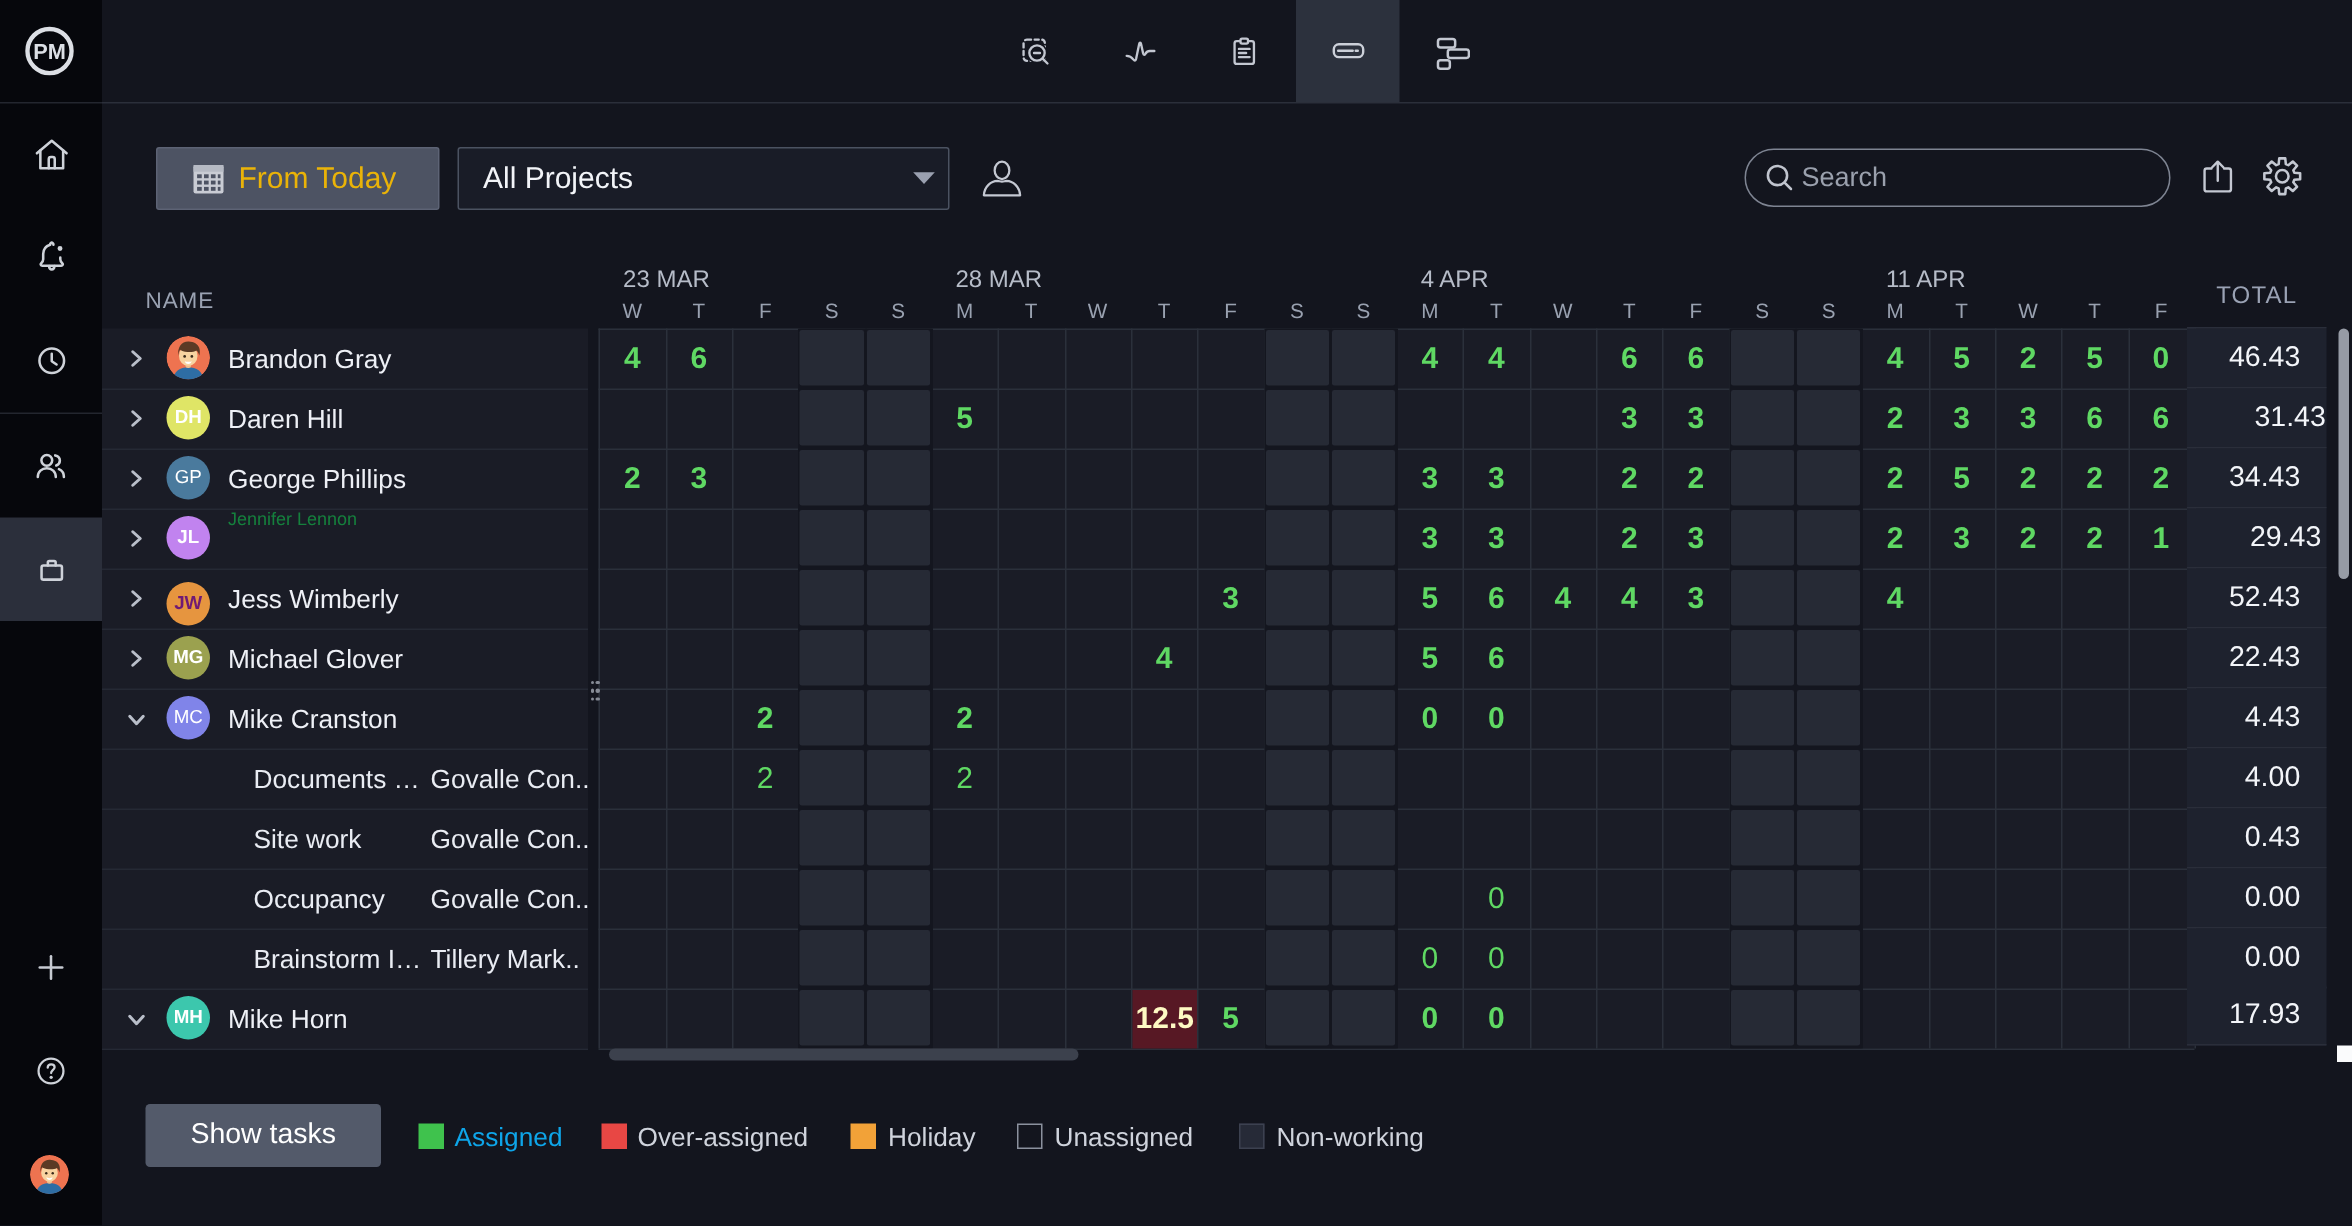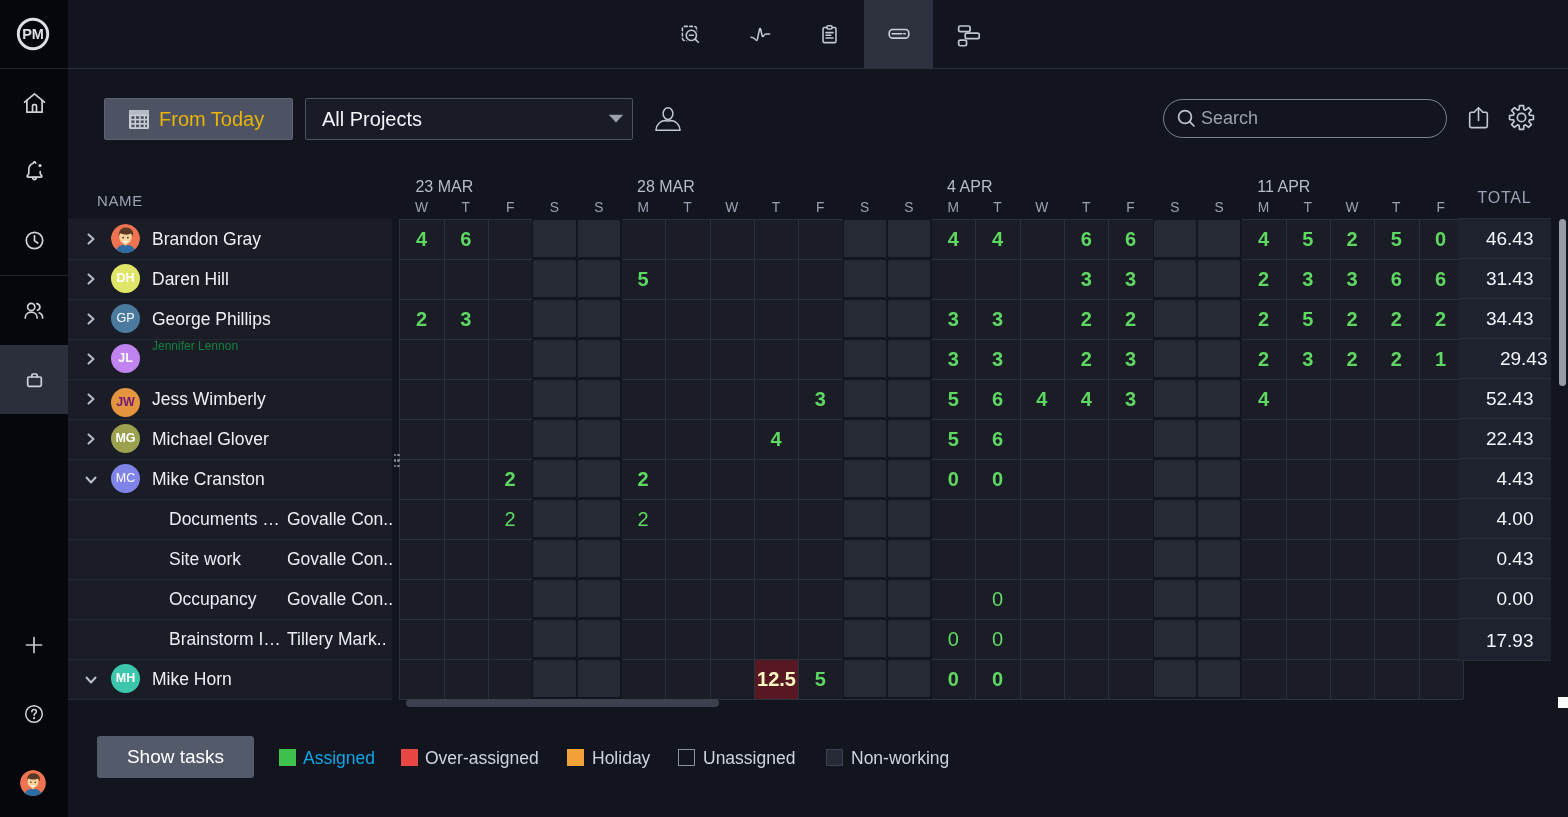--- a/index.html
+++ b/index.html
@@ -358,21 +358,21 @@
 <div class="abs" style="left:111px;top:264.0px;width:29px;height:29px;border-radius:50%;background:#dfe566;color:#fff;font-size:12.5px;font-weight:bold;text-align:center;line-height:29px">DH</div>
 <div class="abs" style="left:152px;top:269.0px;font-size:17.5px;color:#eef0f6">Daren Hill</div>
 <div class="abs" style="left:621.0px;top:258.5px;width:44.3px;height:40px;color:#5fd863;font-weight:bold;font-size:20px;text-align:center;line-height:40px">5</div>
 <div class="abs" style="left:1064.1px;top:258.5px;width:44.3px;height:40px;color:#5fd863;font-weight:bold;font-size:20px;text-align:center;line-height:40px">3</div>
 <div class="abs" style="left:1108.4px;top:258.5px;width:44.3px;height:40px;color:#5fd863;font-weight:bold;font-size:20px;text-align:center;line-height:40px">3</div>
 <div class="abs" style="left:1241.3px;top:258.5px;width:44.3px;height:40px;color:#5fd863;font-weight:bold;font-size:20px;text-align:center;line-height:40px">2</div>
 <div class="abs" style="left:1285.6px;top:258.5px;width:44.3px;height:40px;color:#5fd863;font-weight:bold;font-size:20px;text-align:center;line-height:40px">3</div>
 <div class="abs" style="left:1329.9px;top:258.5px;width:44.3px;height:40px;color:#5fd863;font-weight:bold;font-size:20px;text-align:center;line-height:40px">3</div>
 <div class="abs" style="left:1374.2px;top:258.5px;width:44.3px;height:40px;color:#5fd863;font-weight:bold;font-size:20px;text-align:center;line-height:40px">6</div>
 <div class="abs" style="left:1418.5px;top:258.5px;width:44.3px;height:40px;color:#5fd863;font-weight:bold;font-size:20px;text-align:center;line-height:40px">6</div>
-<div class="abs" style="left:1458px;top:258.5px;width:92.5px;height:40px;background:#1e222e;border-bottom:1px solid #2a2e3a;color:#f3f5f9;font-size:19px;text-align:right;line-height:40px"><span style="padding-right:17px">31.43</span></div>
+<div class="abs" style="left:1458px;top:258.5px;width:92.5px;height:40px;background:#1e222e;border-bottom:1px solid #2a2e3a;color:#f3f5f9;font-size:19px;text-align:right;line-height:40px"><span style="">31.43</span></div>
 <div class="abs" style="left:68px;top:338.5px;width:324px;height:1px;background:#252934"></div>
 <svg class="abs" style="left:86px;top:312.5px" width="10" height="12" viewBox="0 0 10 12" fill="none">
     <path d="M2.5 1.5 L7.5 6 L2.5 10.5" stroke="#b9bec9" stroke-width="2" stroke-linecap="round" stroke-linejoin="round"></path>
   </svg>
 <div class="abs" style="left:111px;top:304.0px;width:29px;height:29px;border-radius:50%;background:#4a7a9d;color:#fff;font-size:12.5px;font-weight:normal;text-align:center;line-height:29px">GP</div>
 <div class="abs" style="left:152px;top:309.0px;font-size:17.5px;color:#eef0f6">George Phillips</div>
 <div class="abs" style="left:399.4px;top:298.5px;width:44.3px;height:40px;color:#5fd863;font-weight:bold;font-size:20px;text-align:center;line-height:40px">2</div>
 <div class="abs" style="left:443.7px;top:298.5px;width:44.3px;height:40px;color:#5fd863;font-weight:bold;font-size:20px;text-align:center;line-height:40px">3</div>
 <div class="abs" style="left:931.1px;top:298.5px;width:44.3px;height:40px;color:#5fd863;font-weight:bold;font-size:20px;text-align:center;line-height:40px">3</div>
 <div class="abs" style="left:975.4px;top:298.5px;width:44.3px;height:40px;color:#5fd863;font-weight:bold;font-size:20px;text-align:center;line-height:40px">3</div>
@@ -459,21 +459,21 @@
 <div class="abs" style="left:68px;top:698.5px;width:324px;height:1px;background:#252934"></div>
 <svg class="abs" style="left:85px;top:674.5px" width="12" height="10" viewBox="0 0 12 10" fill="none">
     <path d="M1.5 2.5 L6 7.5 L10.5 2.5" stroke="#b9bec9" stroke-width="2" stroke-linecap="round" stroke-linejoin="round"></path>
   </svg>
 <div class="abs" style="left:111px;top:664.0px;width:29px;height:29px;border-radius:50%;background:#3cc7ad;color:#fff;font-size:12.5px;font-weight:bold;text-align:center;line-height:29px">MH</div>
 <div class="abs" style="left:152px;top:669.0px;font-size:17.5px;color:#eef0f6">Mike Horn</div>
 <div class="abs" style="left:754.9px;top:659.5px;width:43.3px;height:39px;background:#571824;color:#fef9c3;font-weight:bold;font-size:20px;text-align:center;line-height:39px">12.5</div>
 <div class="abs" style="left:798.2px;top:658.5px;width:44.3px;height:40px;color:#5fd863;font-weight:bold;font-size:20px;text-align:center;line-height:40px">5</div>
 <div class="abs" style="left:931.1px;top:658.5px;width:44.3px;height:40px;color:#5fd863;font-weight:bold;font-size:20px;text-align:center;line-height:40px">0</div>
 <div class="abs" style="left:975.4px;top:658.5px;width:44.3px;height:40px;color:#5fd863;font-weight:bold;font-size:20px;text-align:center;line-height:40px">0</div>
-<div class="abs" style="left:1458px;top:621px;width:92.5px;height:40px;background:#1e222e;border-bottom:1px solid #2a2e3a;color:#f3f5f9;font-size:19px;text-align:right;line-height:40px"><span style="padding-right:17px">17.93</span></div>
+<div class="abs" style="left:1458px;top:657px;width:92.5px;height:40px;background:#1e222e;border-bottom:1px solid #2a2e3a;color:#f3f5f9;font-size:19px;text-align:right;line-height:40px"><span style="padding-right:17px">17.93</span></div>
 <div class="abs" style="left:1458px;top:218.0px;width:92.5px;height:1px;background:#2a2e3a"></div>
 <div class="abs" style="left:393.6px;top:453.5px;width:2.8px;height:2.8px;border-radius:50%;background:#868b96"></div>
 <div class="abs" style="left:393.6px;top:459px;width:2.8px;height:2.8px;border-radius:50%;background:#868b96"></div>
 <div class="abs" style="left:393.6px;top:464.5px;width:2.8px;height:2.8px;border-radius:50%;background:#868b96"></div>
 <div class="abs" style="left:397.4px;top:453.5px;width:2.8px;height:2.8px;border-radius:50%;background:#868b96"></div>
 <div class="abs" style="left:397.4px;top:459px;width:2.8px;height:2.8px;border-radius:50%;background:#868b96"></div>
 <div class="abs" style="left:397.4px;top:464.5px;width:2.8px;height:2.8px;border-radius:50%;background:#868b96"></div>
 <div class="abs" style="left:406px;top:699px;width:313px;height:8px;border-radius:4px;background:#3c414d"></div>
 <div class="abs" style="left:1559px;top:219px;width:7px;height:167px;border-radius:3.5px;background:#969ba5"></div>
 <div class="abs" style="left:1557.5px;top:696.5px;width:10.5px;height:11.5px;background:#fafbfc"></div>

